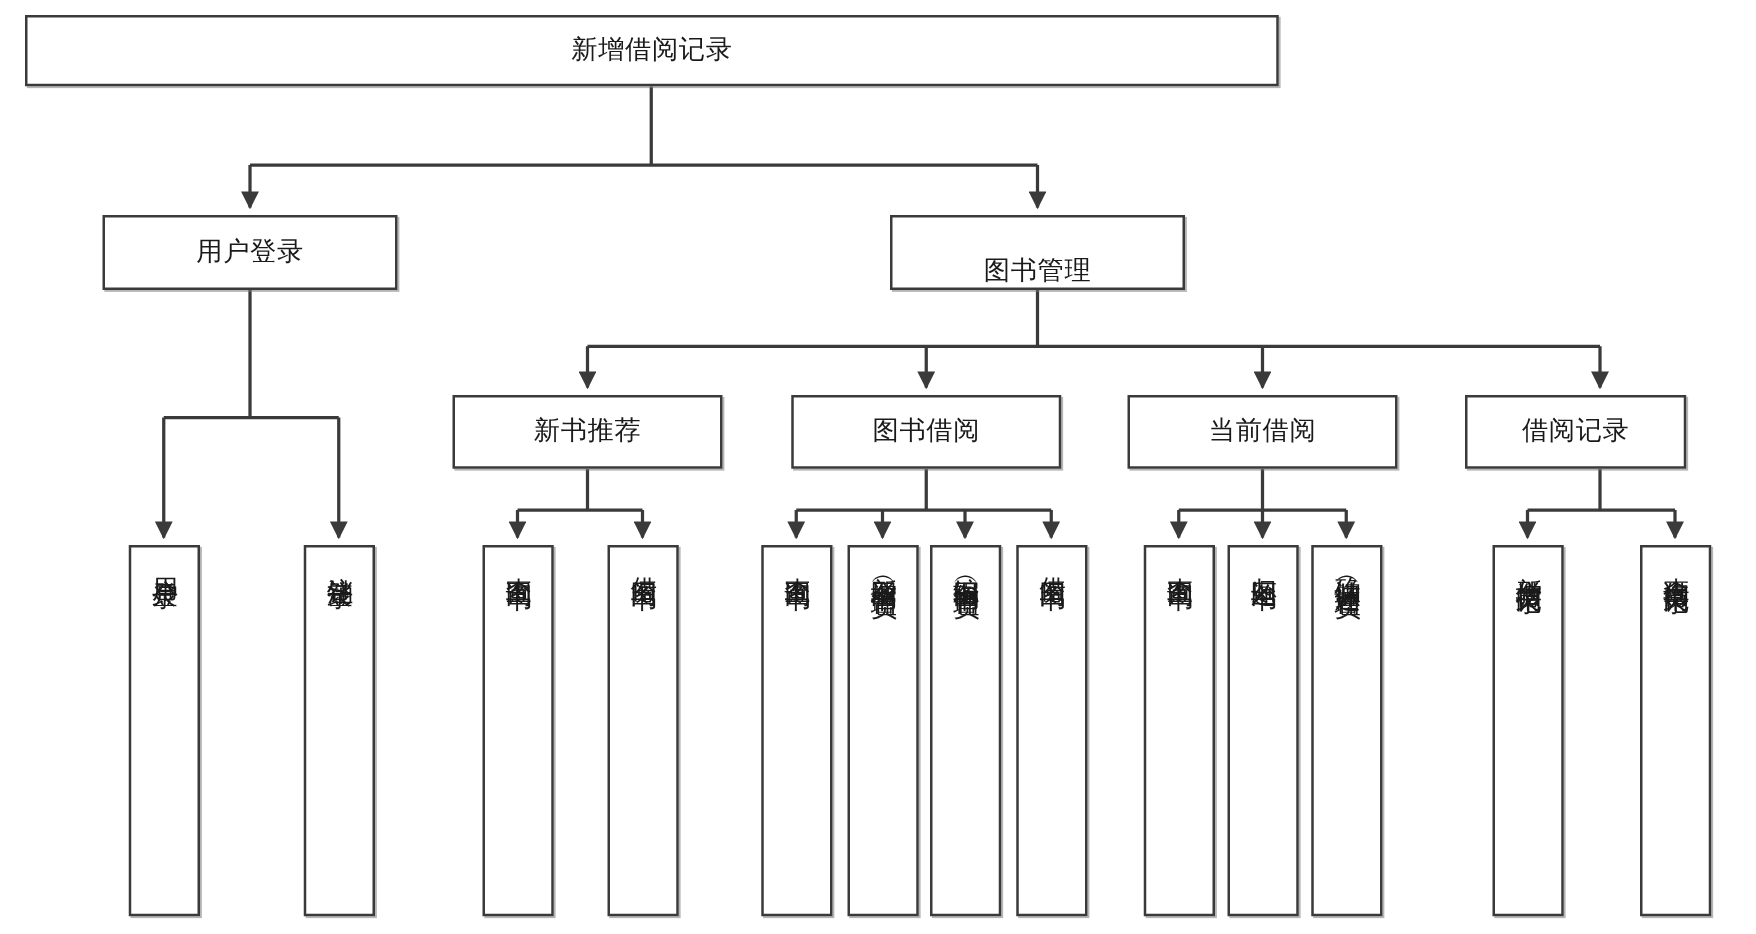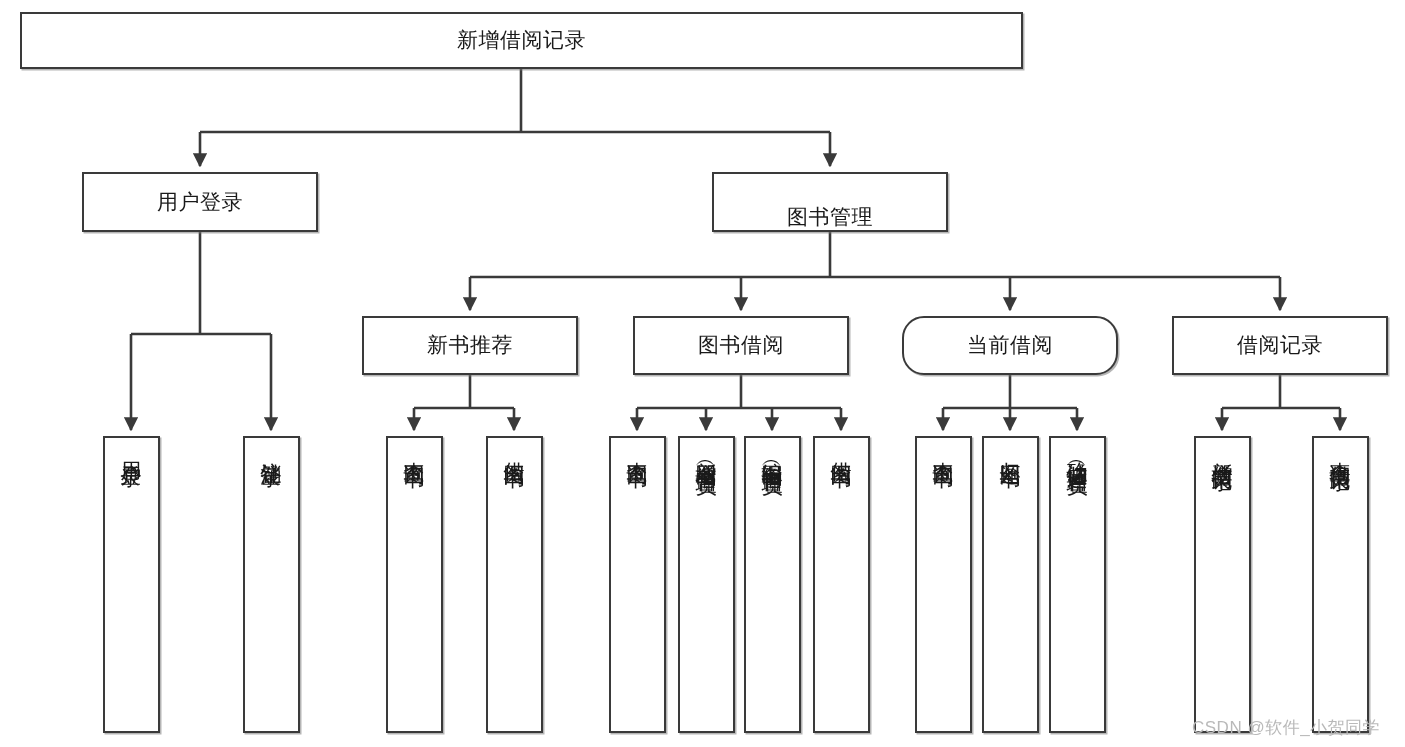--- a/index.html
+++ b/index.html
@@ -114,24 +114,24 @@
   <div class="node horiz" id="n-l2-1" style="left: 712px; top: 172px; width: 236px; height: 60px; align-items: flex-end;">
     <span class="label">图书管理</span>
   </div>
 
   <div class="node horiz" id="n-l3-1" style="left: 633px; top: 316px; width: 216px; height: 59px;">
     <span class="label">图书借阅</span>
   </div>
   <div class="node horiz" id="n-l3-0" style="left: 362px; top: 316px; width: 216px; height: 59px;">
     <span class="label">新书推荐</span>
   </div>
-  <div class="node horiz" id="n-l3-2" style="left: 902px; top: 316px; width: 216px; height: 59px; border-radius: 22px;">
+  <div class="node horiz" id="n-l3-2" style="left: 902px; top: 316px; width: 216px; height: 59px;">
     <span class="label">当前借阅</span>
   </div>
-  <div class="node horiz" id="n-l3-3" style="left: 1172px; top: 316px; width: 216px; height: 59px;">
+  <div class="node horiz" id="n-l3-3" style="left: 1172px; top: 316px; width: 177px; height: 59px;">
     <span class="label">借阅记录</span>
   </div>
 
   <div class="node vert" id="n-lf-0" style="left: 103px; top: 436px; width: 57px; height: 297px;">
     <span class="label">用户登录</span>
   </div>
   <div class="node vert" id="n-lf-1" style="left: 243px; top: 436px; width: 57px; height: 297px;">
     <span class="label">注销登录</span>
   </div>
   <div class="node vert" id="n-lf-2" style="left: 386px; top: 436px; width: 57px; height: 297px;">
@@ -161,15 +161,14 @@
   <div class="node vert" id="n-lf-10" style="left: 1049px; top: 436px; width: 57px; height: 297px;">
     <span class="label">确认归还（管理员）</span>
   </div>
   <div class="node vert" id="n-lf-11" style="left: 1194px; top: 436px; width: 57px; height: 297px;">
     <span class="label">新增借阅记录</span>
   </div>
   <div class="node vert" id="n-lf-12" style="left: 1312px; top: 436px; width: 57px; height: 297px;">
     <span class="label">查询借阅记录</span>
   </div>
 
-  <div class="watermark" style="left: 1192px; top: 716px;">CSDN @软件_小贺同学</div>
 
 </div>
 
 </body></html>

